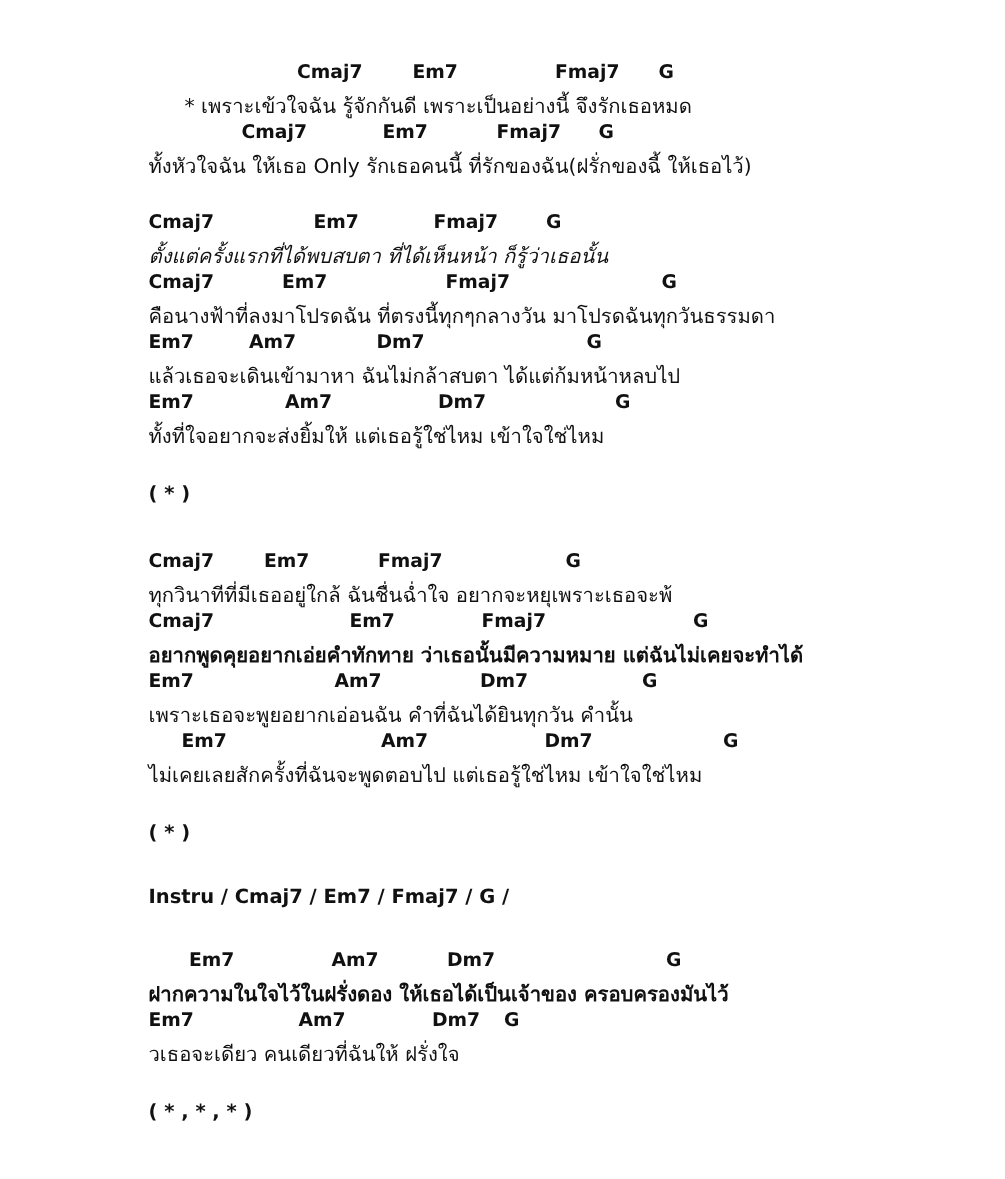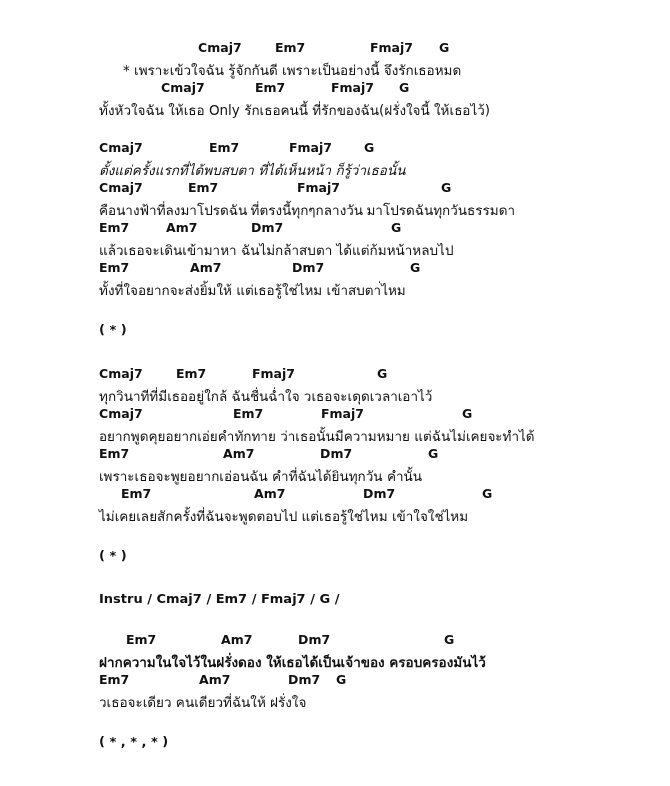--- a/index.html
+++ b/index.html
@@ -22,21 +22,21 @@
 <div class="line" style="top:58px">
   <span class="lyric" style="left:123px">* เพราะเข้วใจฉัน    รู้จักกันดี เพราะเป็นอย่างนี้   จึงรักเธอหมด</span>
 </div>
 <div class="line" style="top:78px" id="ch2c">
     <span class="chord" style="left: 161px;">Cmaj7</span>
     <span class="chord" style="left: 255px;">Em7</span>
     <span class="chord" style="left: 331px;">Fmaj7</span>
     <span class="chord" style="left: 399px;">G</span>
   </div>
 <div class="line" style="top:98px">
-  <span class="lyric" style="left:99px">ทั้งหัวใจฉัน    ให้เธอ Only รักเธอคนนี้      ที่รักของฉัน(ฝรั่งใจนี้ ให้เธอไว้)</span>
+  <span class="lyric" style="left:99px">ทั้งหัวใจฉัน    ให้เธอ Only รักเธอคนนี้      ที่รักของฉัน(ฝรั่กของฉี้ ให้เธอไว้)</span>
 </div>
 
 <div id="verse1"></div>
 
 <div class="line" style="top:320px">
   <span class="marker" style="left:99px">( * )</span>
 </div>
 
 <div id="verse2"></div>
 
@@ -62,58 +62,58 @@
   </div>
 <div class="line" style="top: 158px;">
     <span class="lyric" style="left: 99px; font-style: italic;">ตั้งแต่ครั้งแรกที่ได้พบสบตา ที่ได้เห็นหน้า ก็รู้ว่าเธอนั้น</span>
   </div>
 <div class="line" style="top: 178px;">
     <span class="chord" style="left: 99px;">Cmaj7</span>
     <span class="chord" style="left: 188px;">Em7</span>
     <span class="chord" style="left: 297px;">Fmaj7</span>
     <span class="chord" style="left: 441px;">G</span>
   </div>
-<div class="line" style="top: 198px; font-family: Liberation Serif, serif;">
+<div class="line" style="top: 198px;">
     <span class="lyric" style="left: 99px;">คือนางฟ้าที่ลงมาโปรดฉัน ที่ตรงนี้ทุกๆกลางวัน มาโปรดฉันทุกวันธรรมดา</span>
   </div>
 <div class="line" style="top: 218px;">
     <span class="chord" style="left: 99px;">Em7</span>
     <span class="chord" style="left: 166px;">Am7</span>
     <span class="chord" style="left: 251px;">Dm7</span>
     <span class="chord" style="left: 391px;">G</span>
   </div>
 <div class="line" style="top: 238px;">
     <span class="lyric" style="left: 99px;">แล้วเธอจะเดินเข้ามาหา ฉันไม่กล้าสบตา ได้แต่ก้มหน้าหลบไป</span>
   </div>
 <div class="line" style="top: 258px;">
     <span class="chord" style="left: 99px;">Em7</span>
     <span class="chord" style="left: 190px;">Am7</span>
     <span class="chord" style="left: 292px;">Dm7</span>
     <span class="chord" style="left: 410px;">G</span>
   </div>
 <div class="line" style="top: 278px;">
-    <span class="lyric" style="left: 99px;">ทั้งที่ใจอยากจะส่งยิ้มให้ แต่เธอรู้ใช่ไหม เข้าสบตา่ไหม</span>
+    <span class="lyric" style="left: 99px;">ทั้งที่ใจอยากจะส่งยิ้มให้ แต่เธอรู้ใช่ไหม เข้าใจใช่ไหม</span>
   </div>
 <div class="line" style="top: 364px;">
     <span class="chord" style="left: 99px;">Cmaj7</span>
     <span class="chord" style="left: 176px;">Em7</span>
     <span class="chord" style="left: 252px;">Fmaj7</span>
     <span class="chord" style="left: 377px;">G</span>
   </div>
 <div class="line" style="top: 384px;">
-    <span class="lyric" style="left: 99px;">ทุกวินาทีที่มีเธออยู่ใกล้  ฉันชื่นฉ่ำใจ วเธอจะเดุดเวลาเอาไว้</span>
+    <span class="lyric" style="left: 99px;">ทุกวินาทีที่มีเธออยู่ใกล้  ฉันชื่นฉ่ำใจ อยากจะหยุเพราะเธอจะพ้</span>
   </div>
 <div class="line" style="top: 404px;">
     <span class="chord" style="left: 99px;">Cmaj7</span>
     <span class="chord" style="left: 233px;">Em7</span>
     <span class="chord" style="left: 321px;">Fmaj7</span>
     <span class="chord" style="left: 462px;">G</span>
   </div>
 <div class="line" style="top: 424px;">
-    <span class="lyric" style="left: 99px;">อยากพูดคุยอยากเอ่ยคำทักทาย ว่าเธอนั้นมีความหมาย แต่ฉันไม่เคยจะทำได้</span>
+    <span class="lyric" style="left: 99px; font-weight: bold;">อยากพูดคุยอยากเอ่ยคำทักทาย ว่าเธอนั้นมีความหมาย แต่ฉันไม่เคยจะทำได้</span>
   </div>
 <div class="line" style="top: 444px;">
     <span class="chord" style="left: 99px;">Em7</span>
     <span class="chord" style="left: 223px;">Am7</span>
     <span class="chord" style="left: 320px;">Dm7</span>
     <span class="chord" style="left: 428px;">G</span>
   </div>
 <div class="line" style="top: 464px;">
     <span class="lyric" style="left: 99px;">เพราะเธอจะพูยอยากเอ่อนฉัน คำที่ฉันได้ยินทุกวัน คำนั้น</span>
   </div>

